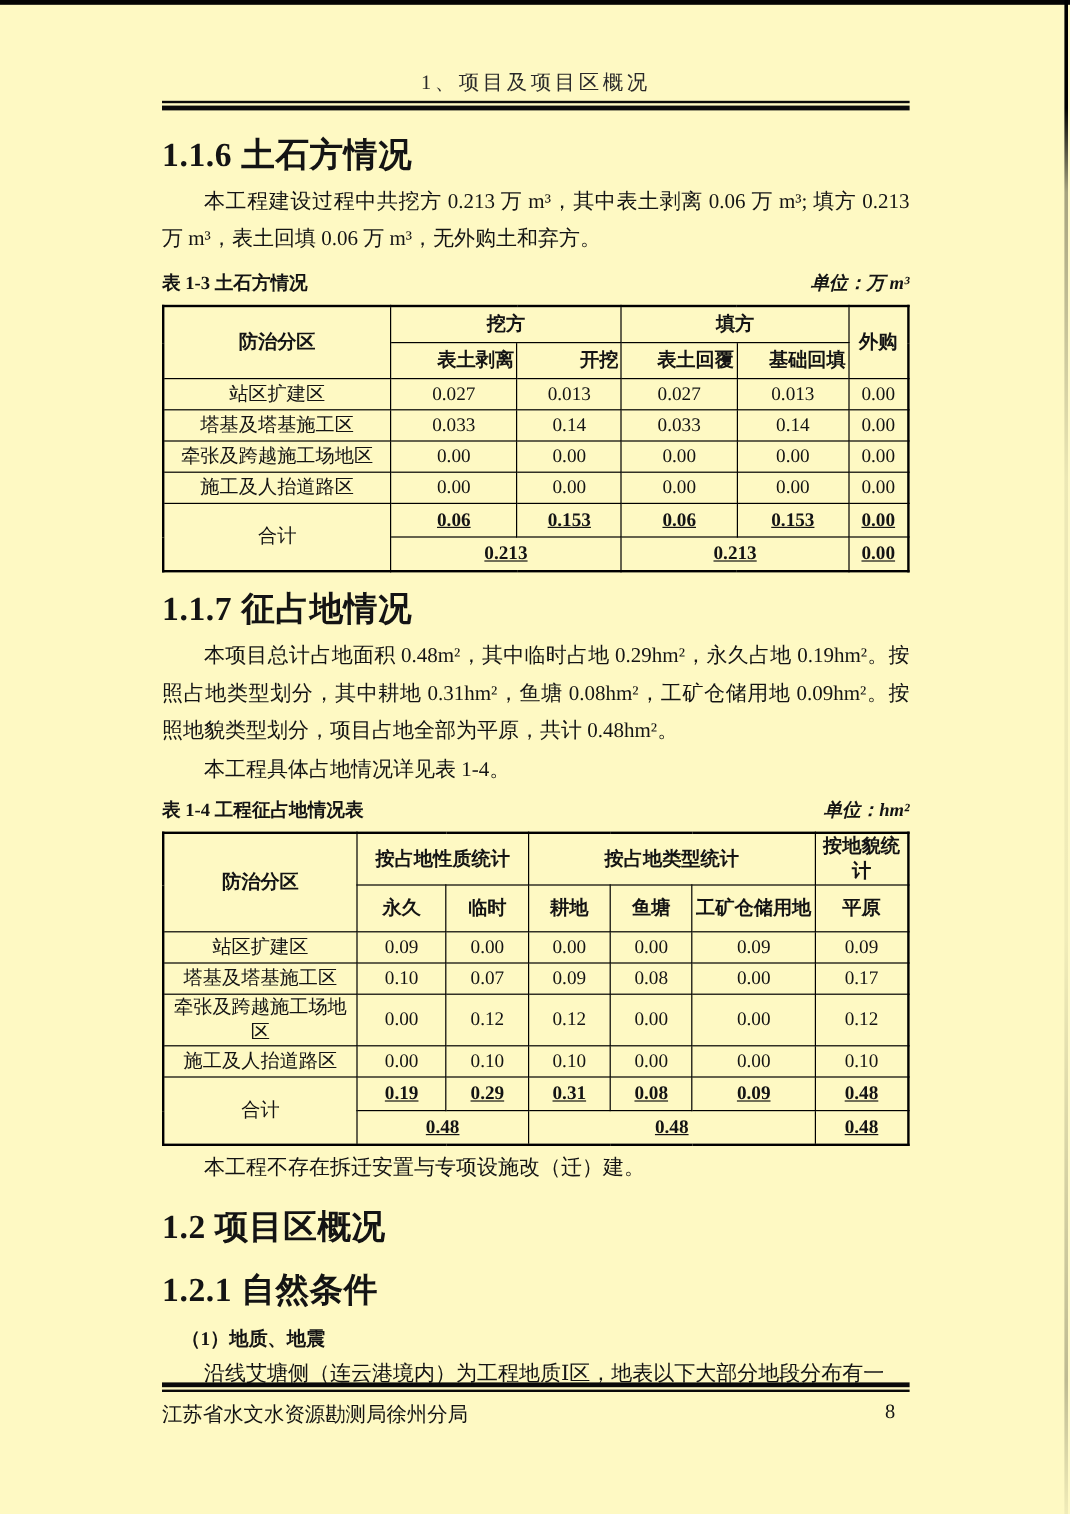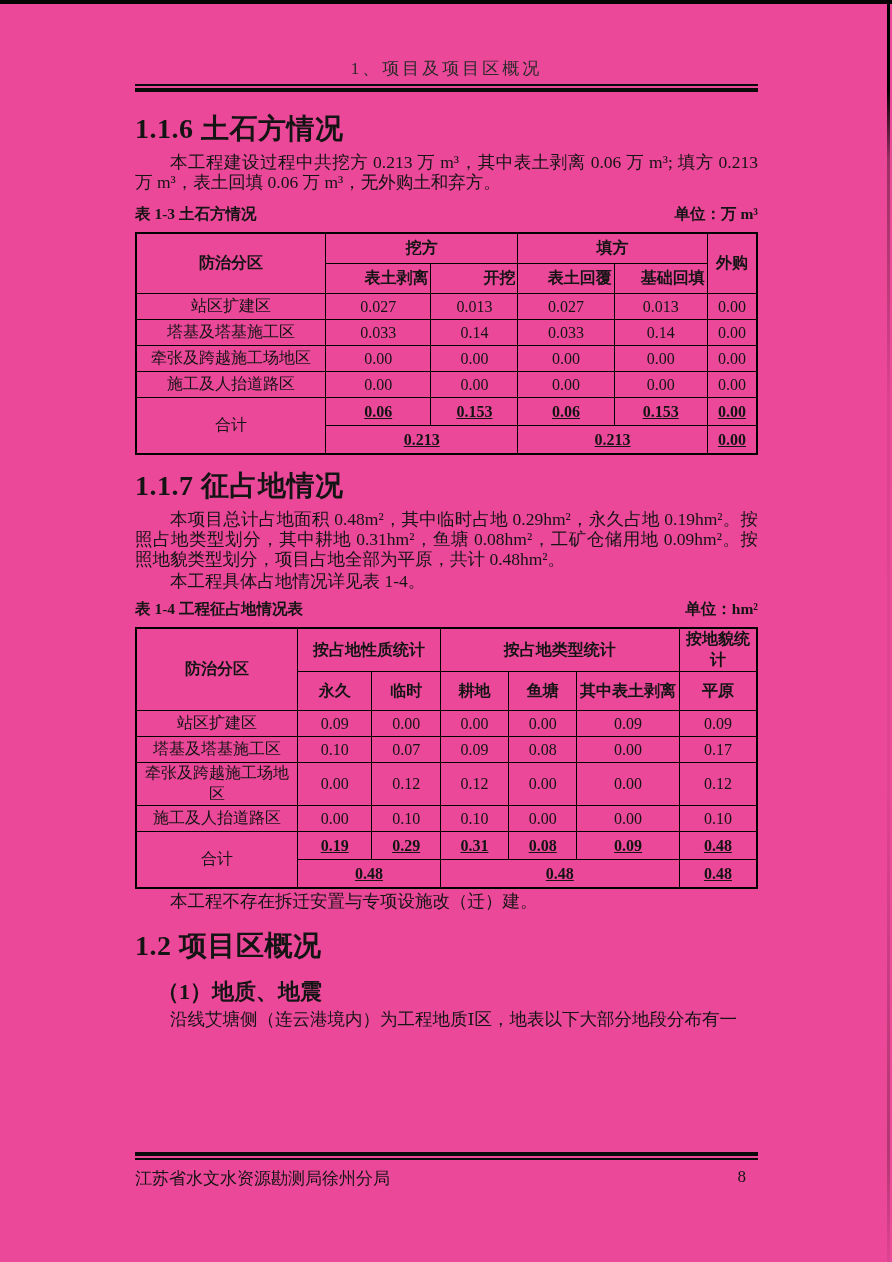--- a/index.html
+++ b/index.html
@@ -1,20 +1,20 @@
 <!DOCTYPE html>
 <html lang="zh"><head>
 <meta charset="utf-8">
 <style>
   html,body { margin:0; padding:0; background:#e8e8e8; }
   .page {
     position:relative;
     width:892px; height:1262px;
     margin:0 auto;
-    background:#ec4899;
+    background:#fef9c3;
     font-family:"Liberation Serif","DejaVu Serif",serif;
     color:#141414;
     overflow:hidden;
   }
   .scan-border-top {
     position:absolute; top:0; left:0; width:892px; height:4px; background:#050505;
   }
   .scan-border-right {
     position:absolute; top:0; right:2px; width:3px; height:1262px;
     background:linear-gradient(to bottom,
@@ -49,44 +49,44 @@
     margin:12px 0 0 0;
     font-size:28px;
     font-weight:bold;
     letter-spacing:0.5px;
   }
   h2.sec.first { margin-top:18px; }
   h2.sec.mt16 { margin-top:16px; }
   h2.sec.mt14 { margin-top:14px; }
   h3.subsec {
     margin:12px 0 0 0;
-    font-size:22px;
+    font-size:16px;
     font-weight:bold;
     text-indent:1em;
   }
   p.body {
     margin:4px 0 0 0;
     font-size:17.5px;
-    line-height:20px;
+    line-height:31px;
     text-align:justify;
     text-indent:2em;
   }
   p.body.tight { margin-top:2px; }
   .caption-row {
     position:relative;
     margin-top:12px;
     height:22px;
     font-size:15.5px;
     font-weight:bold;
   }
   .caption-row .caption {
     display:block; 
   }
   .caption-row .unit {
-    position:absolute; right:0; top:0;
+    position:absolute; right:0; top:0;font-style:italic;
   }
   table.doc {
     margin-top:6px;
     width:623px;
     border-collapse:collapse;
     border:2px solid #000;
     font-size:16px;
     text-align:center;
     table-layout:fixed;
   }
@@ -225,21 +225,21 @@
           <td rowspan="2">防治分区</td>
           <td colspan="2">按占地性质统计</td>
           <td colspan="3">按占地类型统计</td>
           <td>按地貌统计</td>
         </tr>
         <tr class="hrow hrow2b">
           <td>永久</td>
           <td>临时</td>
           <td>耕地</td>
           <td>鱼塘</td>
-          <td style="padding:0;">其中表土剥离</td>
+          <td style="padding:0;">工矿仓储用地</td>
           <td>平原</td>
         </tr>
         <tr>
           <td>站区扩建区</td>
           <td>0.09</td>
           <td>0.00</td>
           <td>0.00</td>
           <td>0.00</td>
           <td>0.09</td>
           <td>0.09</td>
@@ -284,20 +284,21 @@
           <td colspan="2" class="b">0.48</td>
           <td colspan="3" class="b">0.48</td>
           <td class="b">0.48</td>
         </tr>
       </tbody>
     </table>
 
     <p class="body tight">本工程不存在拆迁安置与专项设施改（迁）建。</p>
 
     <h2 class="sec mt16">1.2 项目区概况</h2>
+    <h2 class="sec mt14">1.2.1 自然条件</h2>
     <h3 class="subsec">（1）地质、地震</h3>
     <p class="body tight">沿线艾塘侧（连云港境内）为工程地质Ⅰ区，地表以下大部分地段分布有一</p>
 
   </div>
 
   <div class="page-footer">
     <div class="rule-footer"></div>
     <div class="footer-row">
       <span>江苏省水文水资源勘测局徐州分局</span>
       <span class="pageno">8</span>

